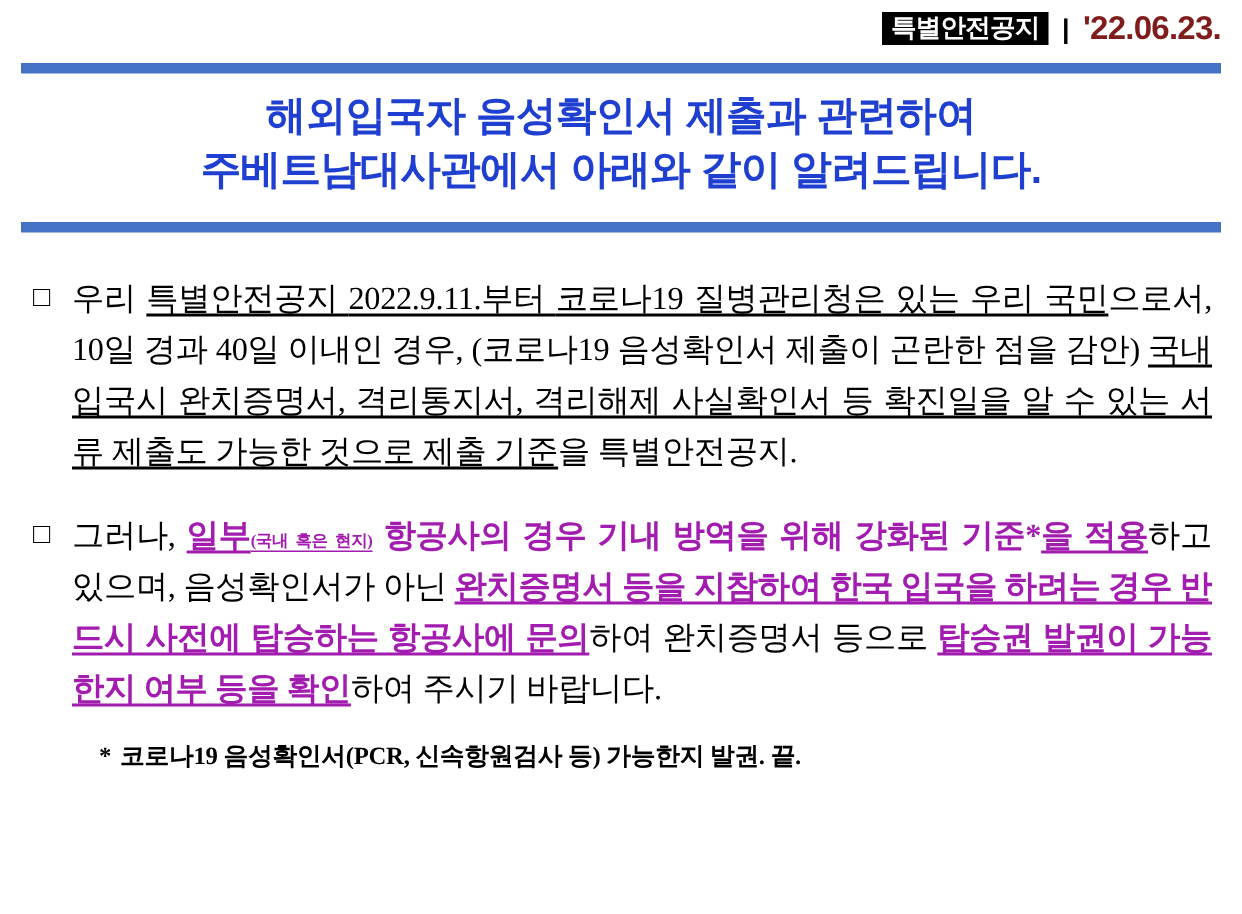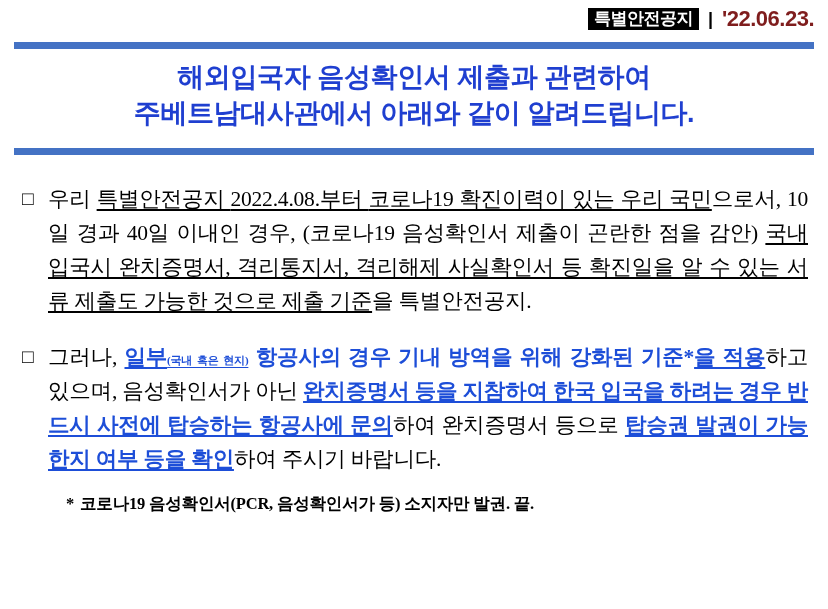--- a/index.html
+++ b/index.html
@@ -102,21 +102,21 @@
     flex: 1 1 auto;
     font-family: "Liberation Serif", serif;
     font-size: 21.5px;
     font-weight: bold;
     line-height: 1.58;
     text-align: justify;
     text-justify: inter-word;
     letter-spacing: -0.2px;
   }
   .u { text-decoration: underline; text-underline-offset: 3px; }
-  .blue { color: #1d4ed8; }
+  .blue { color: #a21caf; }
   .plain { font-weight: normal; color: #000; }
   .small-note-inline { font-size: 11px; }
 
   .footnote {
     margin-top: -6px;
     padding-left: 44px;
     font-family: "Liberation Serif", serif;
     font-size: 16.5px;
     font-weight: bold;
     color: #000000;
@@ -142,29 +142,29 @@
     <div class="title-line">주베트남대사관에서 아래와 같이 알려드립니다.</div>
   </div>
 
   <div class="rule bottom"></div>
 
   <div class="body">
 
     <div class="para">
       <div class="bullet">□</div>
       <div class="ptext">
-        <span class="plain">우리 </span><span class="plain u">특별안전공지 </span><span class="plain u">2022.4.08.부터 </span><span class="plain u">코로나19 확진이력이 있는 우리 국민</span><span class="plain">으로서, 10일 경과 40일 이내인 경우, (코로나19 음성확인서 제출이 곤란한 점을 감안) </span><span class="plain u">국내 입국시 완치증명서, 격리통지서, 격리해제 사실확인서 등 확진일을 알 수 있는 서류 제출도 가능한 것으로 제출 기준</span><span class="plain">을 특별안전공지.</span>
+        <span class="plain">우리 </span><span class="plain u">특별안전공지 </span><span class="plain u">2022.9.11.부터 </span><span class="plain u">코로나19 질병관리청은 있는 우리 국민</span><span class="plain">으로서, 10일 경과 40일 이내인 경우, (코로나19 음성확인서 제출이 곤란한 점을 감안) </span><span class="plain u">국내 입국시 완치증명서, 격리통지서, 격리해제 사실확인서 등 확진일을 알 수 있는 서류 제출도 가능한 것으로 제출 기준</span><span class="plain">을 특별안전공지.</span>
       </div>
     </div>
 
     <div class="para">
       <div class="bullet">□</div>
       <div class="ptext">
         <span class="plain">그러나, </span><span class="blue u">일부</span><span class="blue u small-note-inline">(국내 혹은 현지)</span><span class="blue"> 항공사의 경우 기내 방역을 위해 강화된 기준*</span><span class="blue u">을 적용</span><span class="plain">하고 있으며, 음성확인서가 아닌 </span><span class="blue u">완치증명서 등을 지참하여 한국 입국을 하려는 경우 반드시 사전에 탑승하는 항공사에 문의</span><span class="plain">하여 완치증명서 등으로 </span><span class="blue u">탑승권 발권이 가능한지 여부 등을 확인</span><span class="plain">하여 주시기 바랍니다.</span>
       </div>
     </div>
 
     <div class="footnote">
-      <span class="star">*</span><span>코로나19 음성확인서(PCR, 음성확인서가 등) 소지자만 발권.  끝.</span>
+      <span class="star">*</span><span>코로나19 음성확인서(PCR, 신속항원검사 등) 가능한지 발권.  끝.</span>
     </div>
 
   </div>
 </div>
 
 </body></html>

